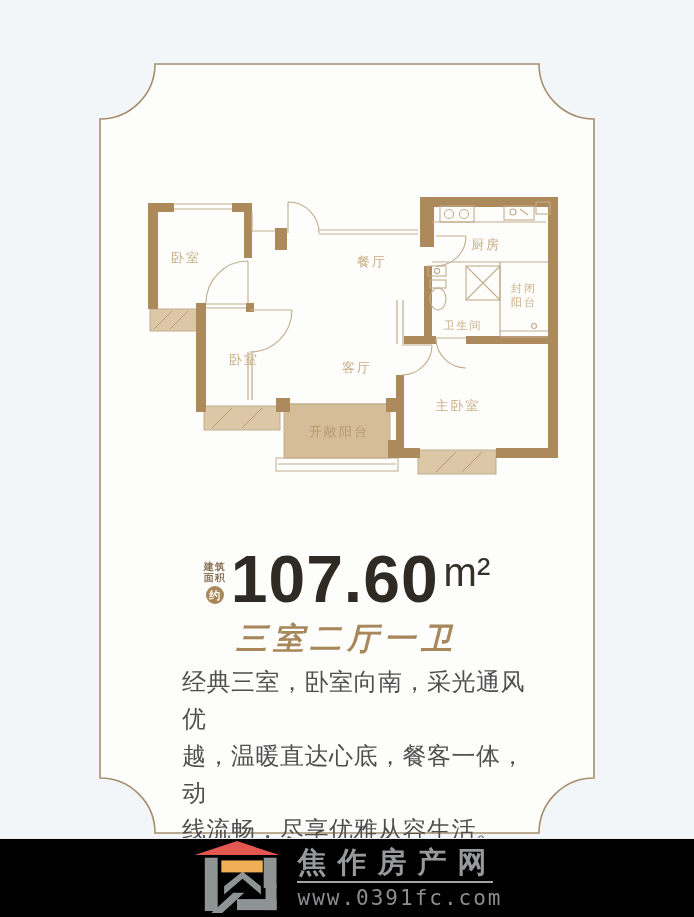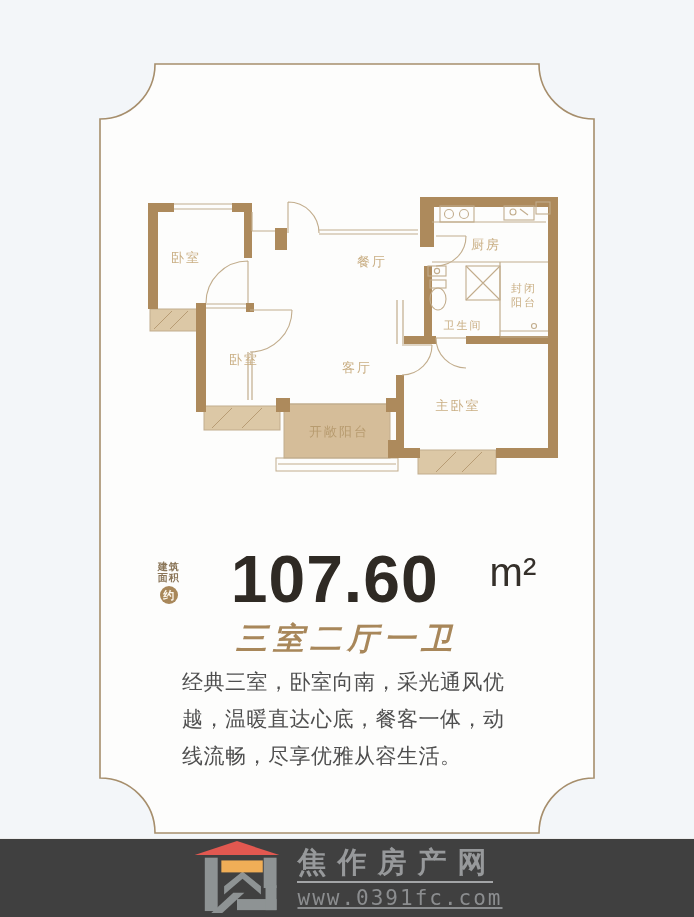--- a/index.html
+++ b/index.html
@@ -8,21 +8,21 @@
     background:#f3f6f9;
     font-family:"Liberation Sans", sans-serif;
   }
   .page{position:absolute;inset:0;}
   .frame-svg{position:absolute;left:0;top:0;}
   .plan-svg{position:absolute;left:140px;top:190px;}
   .plan-svg text{font-family:"Liberation Serif", serif;}
 
   .area-block{
     position:absolute;left:0;top:548px;width:694px;
-    display:flex;justify-content:center;align-items:flex-end;gap:46px;
+    display:flex;justify-content:center;align-items:flex-end;
   }
   .area-prefix{
     display:flex;flex-direction:column;align-items:center;
     margin-right:5px;margin-bottom:6px;
   }
   .area-prefix .tiny{
     font-size:10px;line-height:11px;color:#8a7558;font-weight:bold;letter-spacing:1px;
   }
   .approx-badge{
     margin-top:3px;width:18px;height:18px;border-radius:50%;
@@ -37,38 +37,38 @@
     font-size:40px;line-height:40px;color:#35302a;
     margin-left:5px;margin-bottom:18px;font-weight:500;
   }
   .layout-title{
     position:absolute;left:0;top:618px;width:694px;margin:0;
     text-align:center;font-size:31px;font-weight:bold;
     color:#a8875a;letter-spacing:6px;font-style:italic;
   }
   .description{
     position:absolute;left:182px;top:663px;margin:0;width:360px;
-    font-size:21px;line-height:37px;color:#4f4f4f;
+    font-size:24px;line-height:37px;color:#4f4f4f;
     white-space:pre-line;letter-spacing:0.5px;
   }
   .footer{
     position:absolute;left:0;top:838px;width:694px;height:79px;
-    background:#404040;border-top:1px solid #ececec;
+    background:#000000;border-top:1px solid #ececec;
     display:flex;justify-content:center;align-items:center;
   }
   .footer-logo{margin-right:14px;margin-top:-4px;}
   .footer-textcol{display:flex;flex-direction:column;}
   .site-name{
     font-size:29px;font-weight:bold;color:#97999b;
     letter-spacing:11px;line-height:30px;white-space:nowrap;
   }
   .footer-divider{height:2px;background:#a3a5a7;margin:4px 0 3px 0;width:196px;}
   .site-url{
     font-family:"DejaVu Sans Mono", monospace;
-    font-size:21px;color:#8b8d8f;letter-spacing:2px;line-height:24px;text-decoration:underline;
+    font-size:21px;color:#8b8d8f;letter-spacing:2px;line-height:24px;
   }
 </style>
 </head>
 <body>
 
 <div class="page">
 
   <svg class="frame-svg" width="694" height="917" viewBox="0 0 694 917">
     <path d="M 155 64 L 539 64 A 55 55 0 0 0 594 119 L 594 778 A 55 55 0 0 0 539 833
              L 155 833 A 55 55 0 0 0 100 778 L 100 119 A 55 55 0 0 0 155 64 Z" fill="#fdfdfc" stroke="#a68e6c" stroke-width="1.6"></path>

